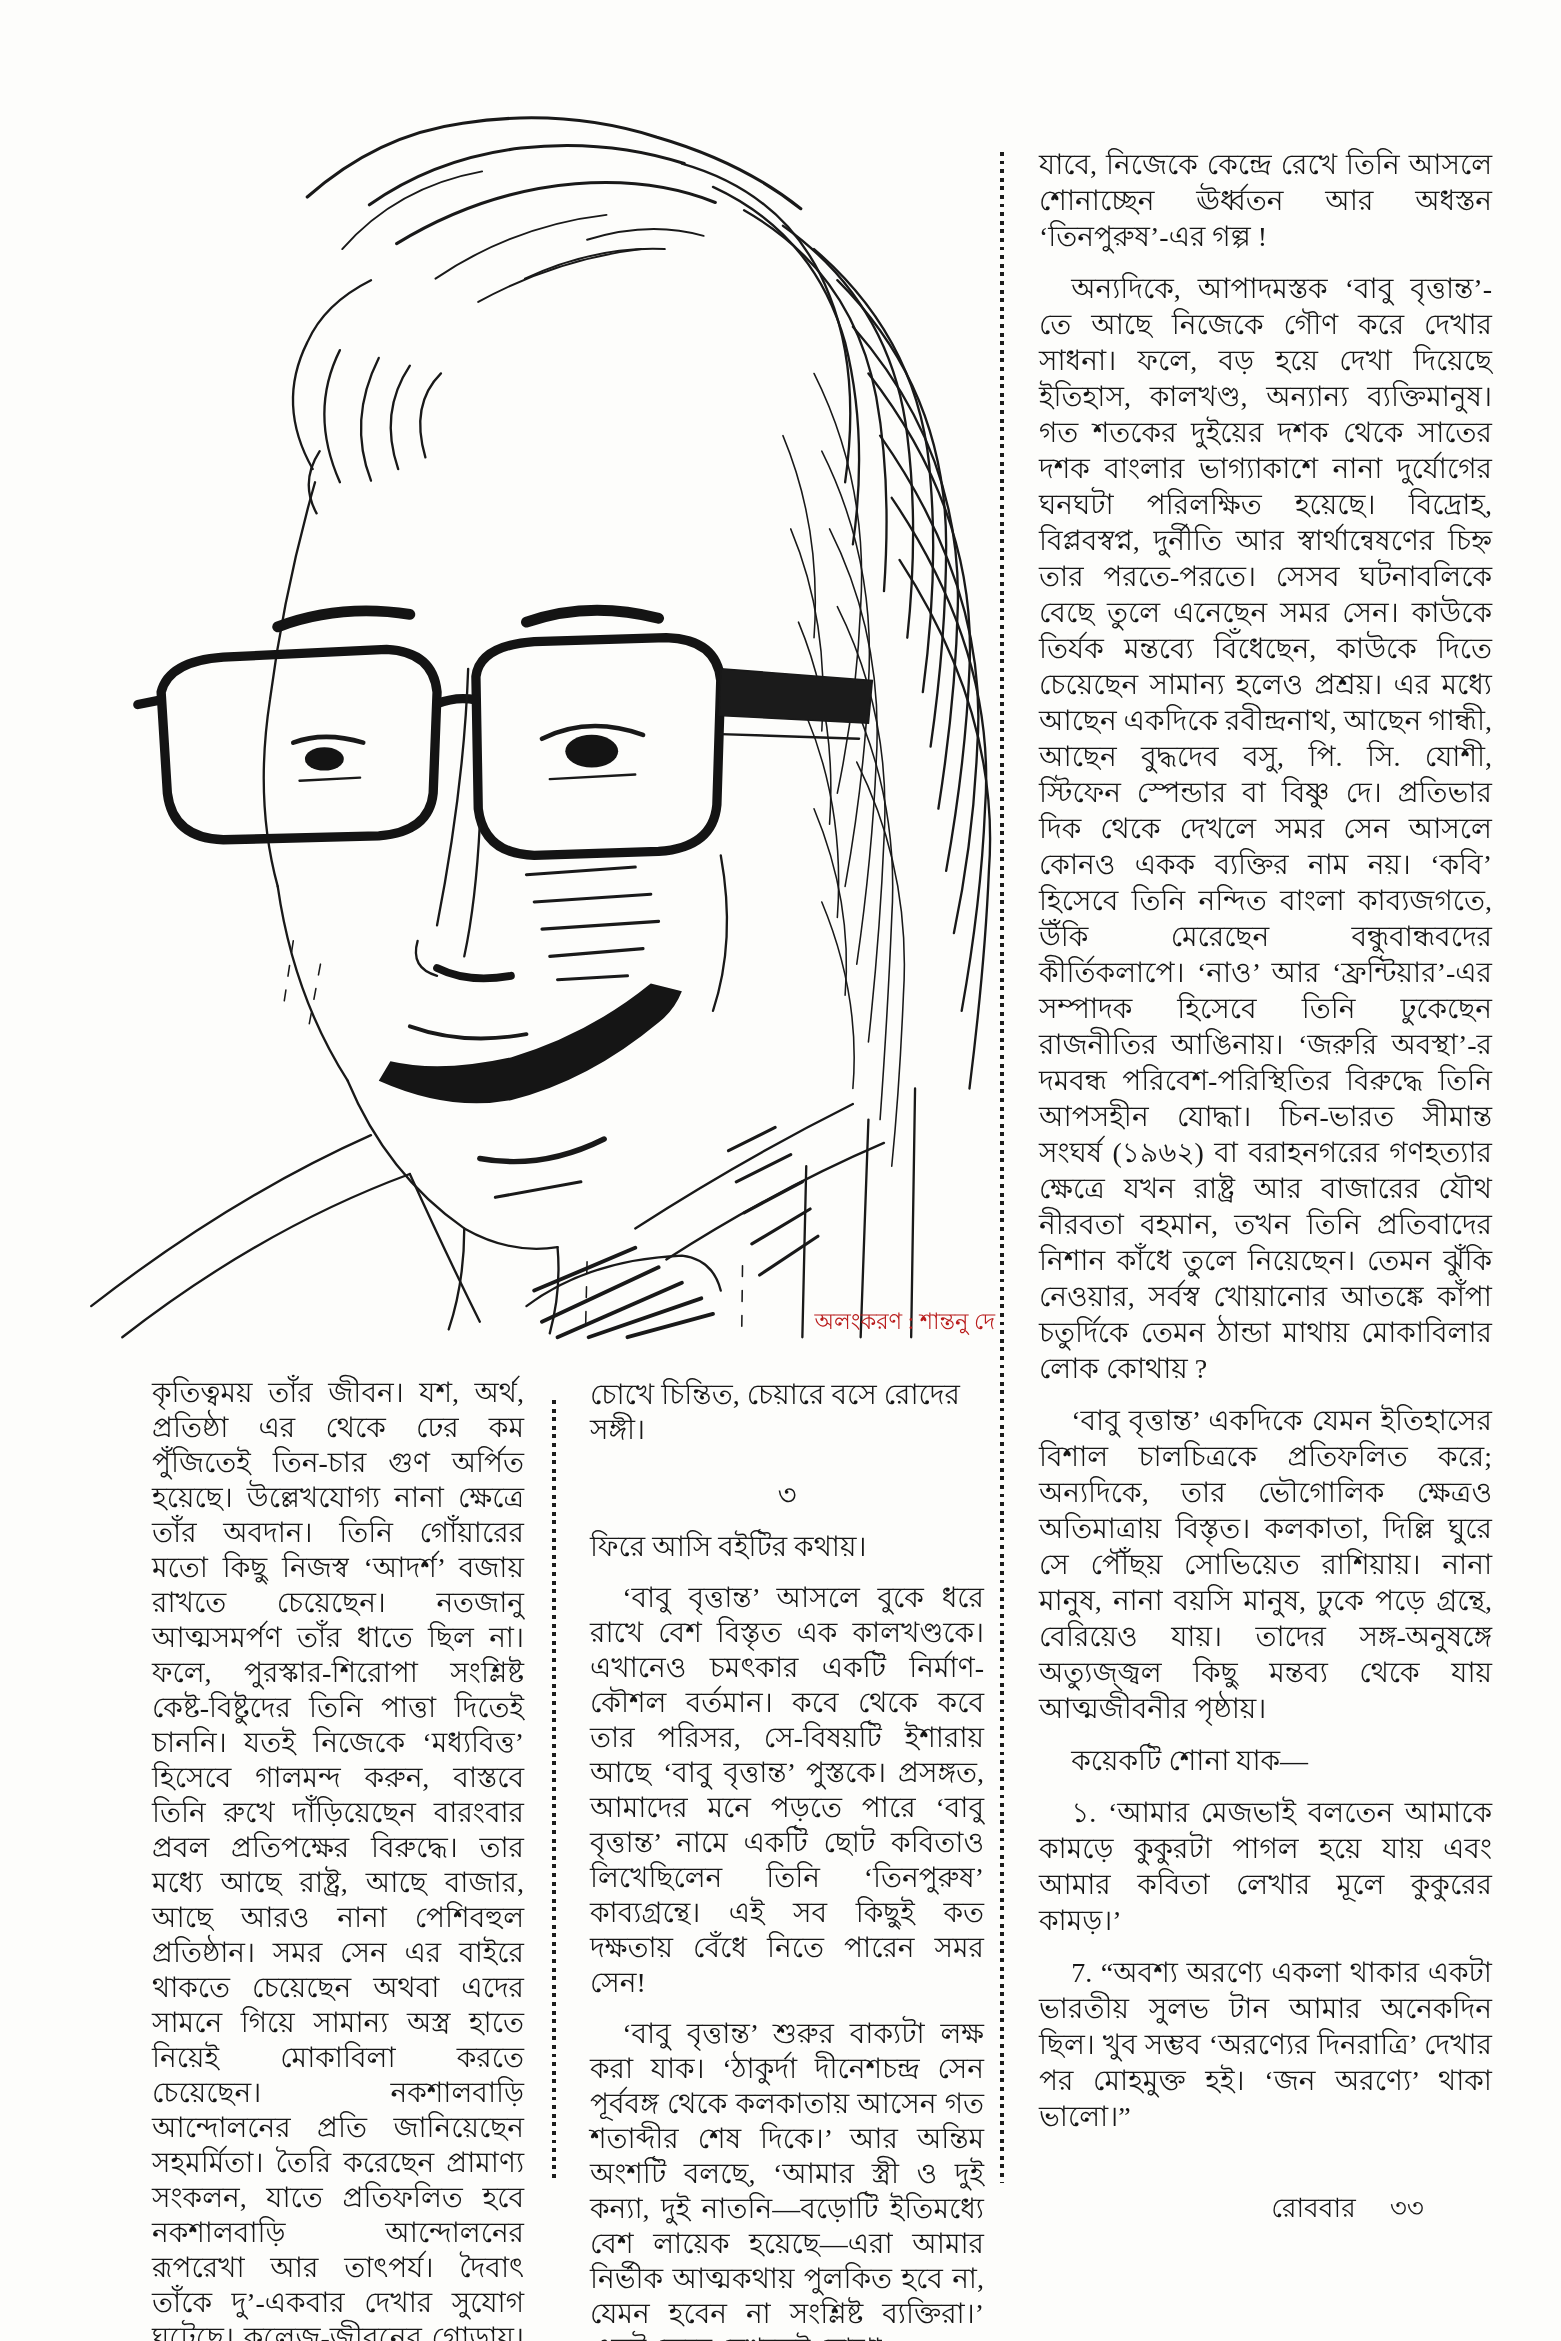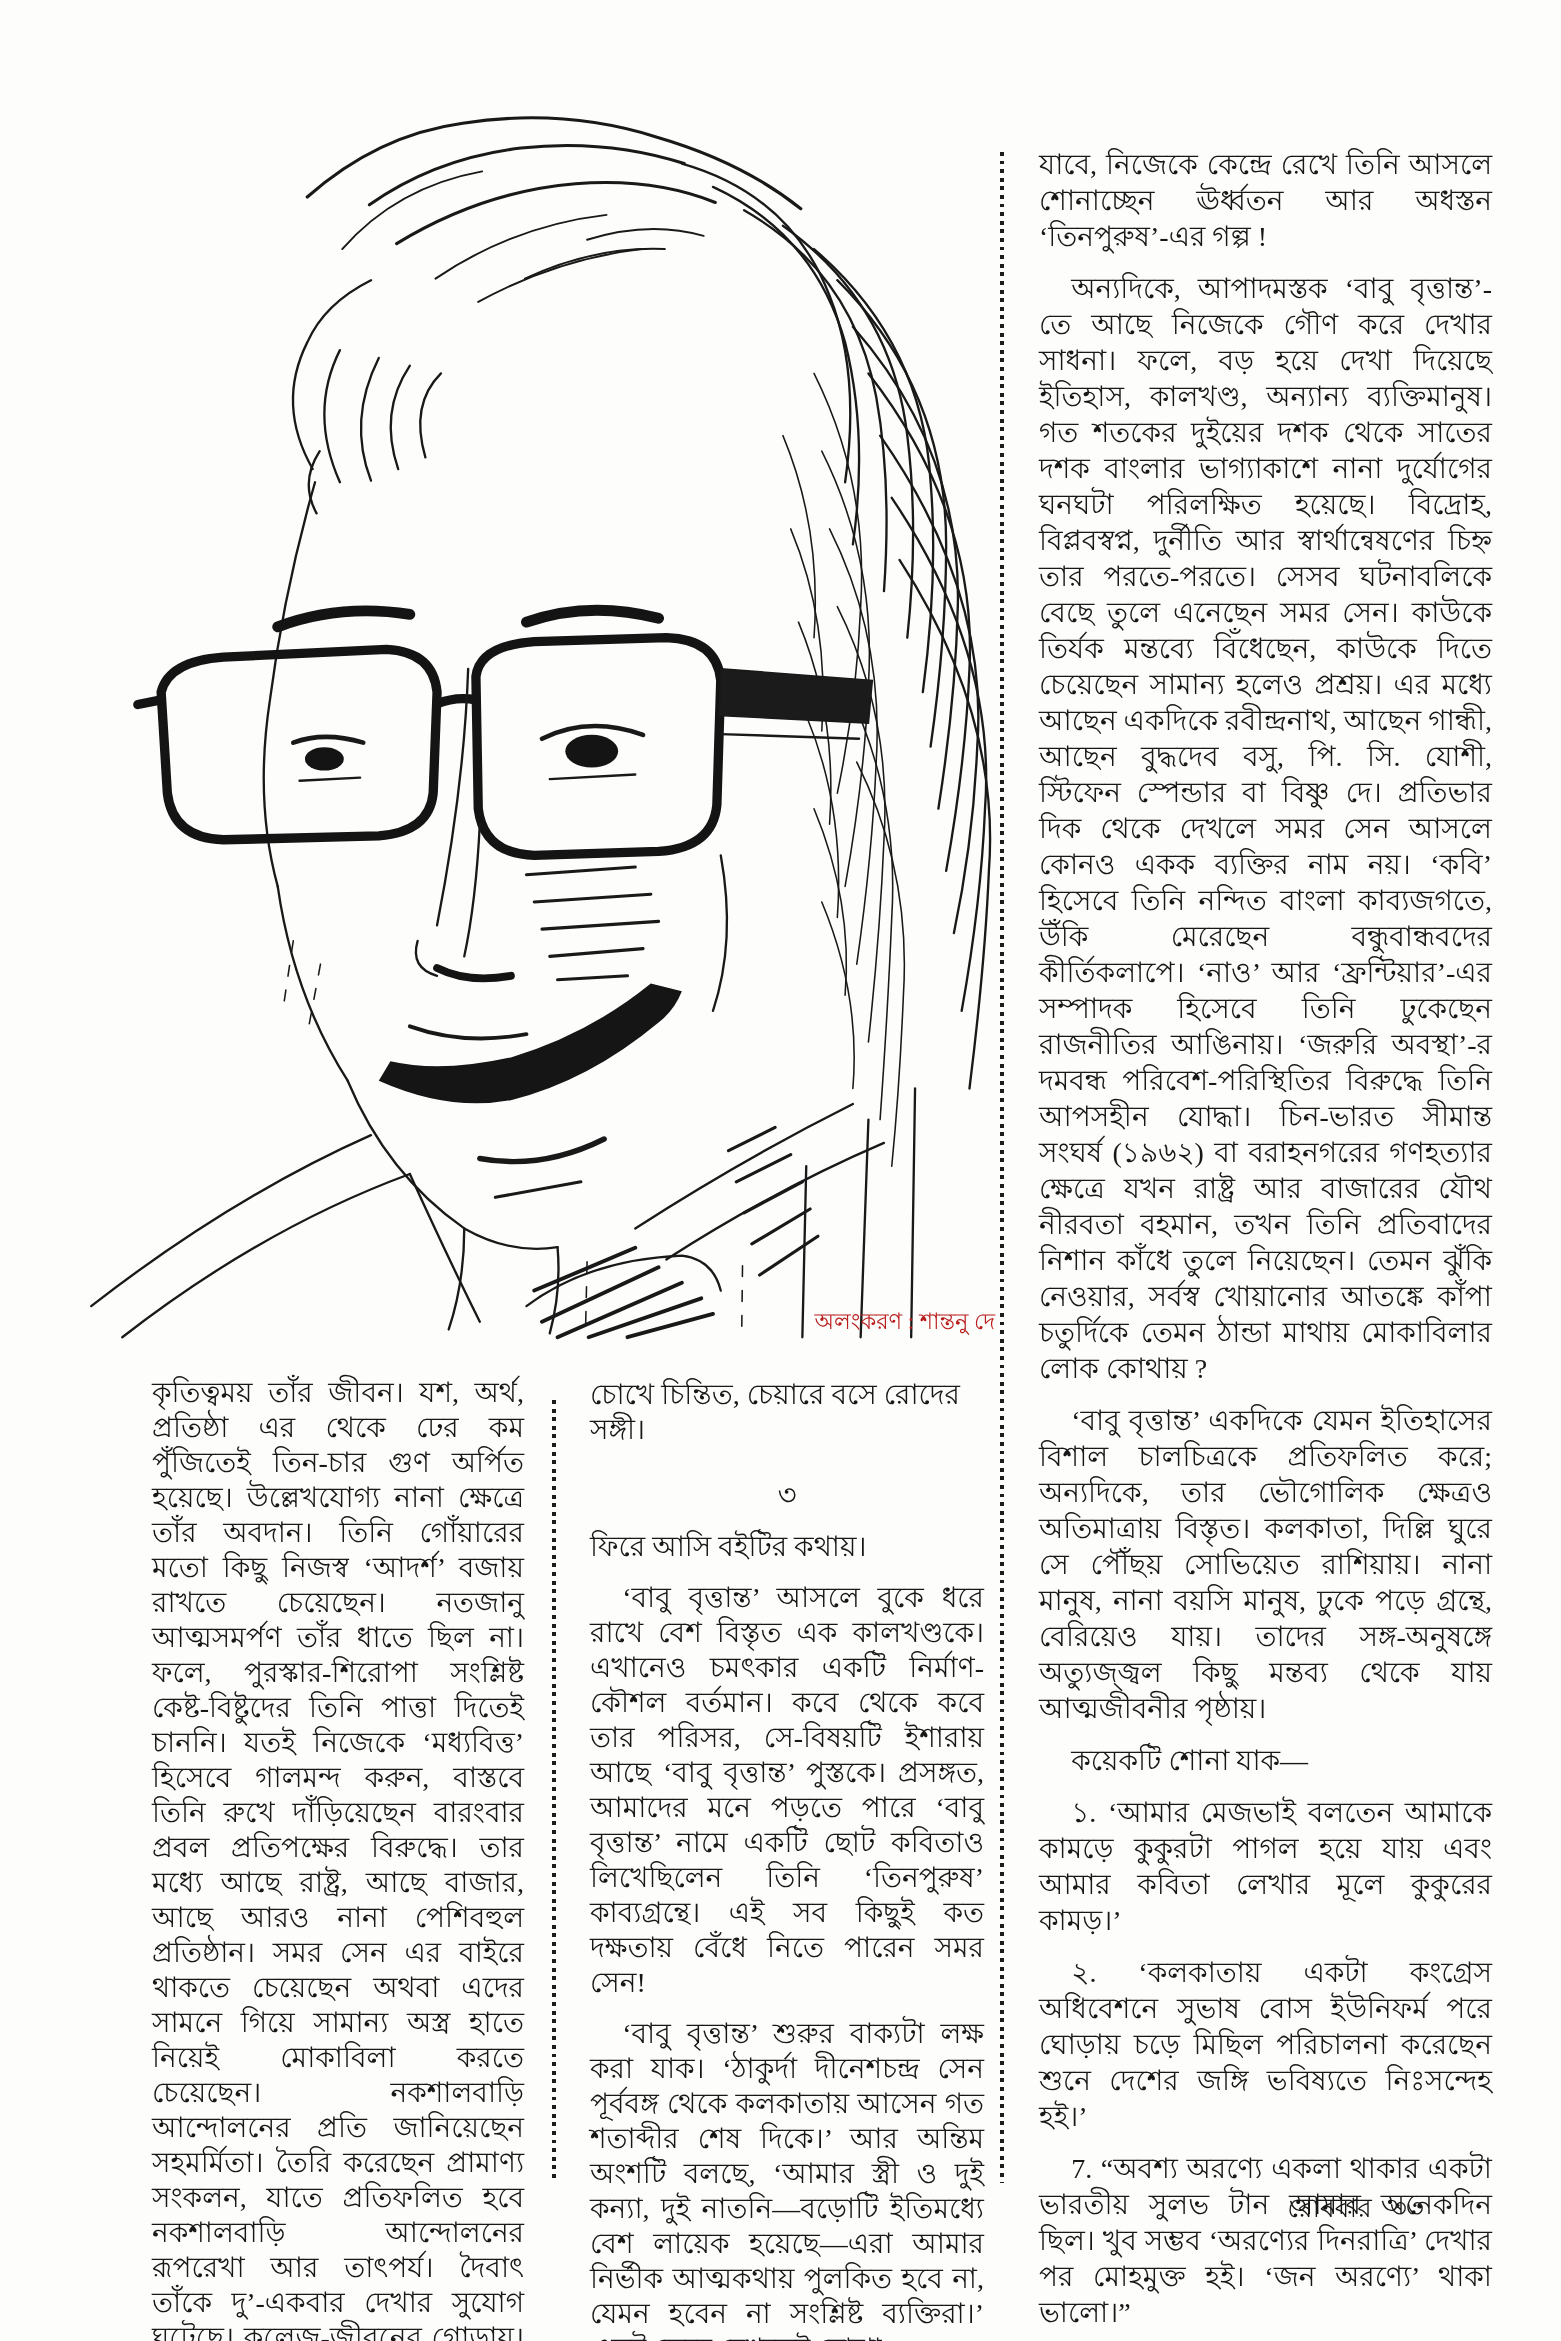--- a/index.html
+++ b/index.html
@@ -23,21 +23,21 @@
   .caption-line { margin-bottom:31px !important; text-align:left; }
   .section-number { text-align:center !important; font-size:29.5px; margin-bottom:6.2px !important; }
   .vdots {
     position:absolute; width:3.9px;
     background:repeating-linear-gradient(to bottom,#1c1c1c 0 3.9px, transparent 3.9px 8.6px);
   }
   #divider-mid-right { left:1000px; top:152px; height:2031px; }
   #divider-left-mid  { left:552px;  top:1400px; height:782px; }
   .footer {
     position:absolute; left:1129px; top:2193px; width:295px;
-    display:flex; justify-content:flex-end; gap:18px;
+    display:flex; justify-content:flex-end; gap:34px;
     font-size:26.4px; line-height:31px; color:#171717;
   }
 </style>
 </head>
 <body>
 
 <div class="page">
 
   <svg class="portrait" viewBox="0 0 1230 1665" aria-hidden="true">
     <g stroke="#191919" fill="none" stroke-linecap="round">
@@ -201,21 +201,20 @@
         <p class="indent">‘বাবু বৃত্তান্ত’ শুরুর বাক্যটা লক্ষ করা যাক। ‘ঠাকুর্দা দীনেশচন্দ্র সেন পূর্ববঙ্গ থেকে কলকাতায় আসেন গত শতাব্দীর শেষ দিকে।’ আর অন্তিম অংশটি বলছে, ‘আমার স্ত্রী ও দুই কন্যা, দুই নাতনি—বড়োটি ইতিমধ্যে বেশ লায়েক হয়েছে—এরা আমার নির্ভীক আত্মকথায় পুলকিত হবে না, যেমন হবেন না সংশ্লিষ্ট ব্যক্তিরা।’ একটু ভেবে দেখলেই বোঝা</p>
       </div>
   </div>
 
   <div class="col" id="col-right">
       <p>যাবে, নিজেকে কেন্দ্রে রেখে তিনি আসলে শোনাচ্ছেন ঊর্ধ্বতন আর অধস্তন ‘তিনপুরুষ’-এর গল্প !</p>
       <p class="indent">অন্যদিকে, আপাদমস্তক ‘বাবু বৃত্তান্ত’-তে আছে নিজেকে গৌণ করে দেখার সাধনা। ফলে, বড় হয়ে দেখা দিয়েছে ইতিহাস, কালখণ্ড, অন্যান্য ব্যক্তিমানুষ। গত শতকের দুইয়ের দশক থেকে সাতের দশক বাংলার ভাগ্যাকাশে নানা দুর্যোগের ঘনঘটা পরিলক্ষিত হয়েছে। বিদ্রোহ, বিপ্লবস্বপ্ন, দুর্নীতি আর স্বার্থান্বেষণের চিহ্ন তার পরতে-পরতে। সেসব ঘটনাবলিকে বেছে তুলে এনেছেন সমর সেন। কাউকে তির্যক মন্তব্যে বিঁধেছেন, কাউকে দিতে চেয়েছেন সামান্য হলেও প্রশ্রয়। এর মধ্যে আছেন একদিকে রবীন্দ্রনাথ, আছেন গান্ধী, আছেন বুদ্ধদেব বসু, পি. সি. যোশী, স্টিফেন স্পেন্ডার বা বিষ্ণু দে। প্রতিভার দিক থেকে দেখলে সমর সেন আসলে কোনও একক ব্যক্তির নাম নয়। ‘কবি’ হিসেবে তিনি নন্দিত বাংলা কাব্যজগতে, উঁকি মেরেছেন বন্ধুবান্ধবদের কীর্তিকলাপে। ‘নাও’ আর ‘ফ্রন্টিয়ার’-এর সম্পাদক হিসেবে তিনি ঢুকেছেন রাজনীতির আঙিনায়। ‘জরুরি অবস্থা’-র দমবন্ধ পরিবেশ-পরিস্থিতির বিরুদ্ধে তিনি আপসহীন যোদ্ধা। চিন-ভারত সীমান্ত সংঘর্ষ (১৯৬২) বা বরাহনগরের গণহত্যার ক্ষেত্রে যখন রাষ্ট্র আর বাজারের যৌথ নীরবতা বহমান, তখন তিনি প্রতিবাদের নিশান কাঁধে তুলে নিয়েছেন। তেমন ঝুঁকি নেওয়ার, সর্বস্ব খোয়ানোর আতঙ্কে কাঁপা চতুর্দিকে তেমন ঠান্ডা মাথায় মোকাবিলার লোক কোথায় ?</p>
       <p class="indent">‘বাবু বৃত্তান্ত’ একদিকে যেমন ইতিহাসের বিশাল চালচিত্রকে প্রতিফলিত করে; অন্যদিকে, তার ভৌগোলিক ক্ষেত্রও অতিমাত্রায় বিস্তৃত। কলকাতা, দিল্লি ঘুরে সে পৌঁছয় সোভিয়েত রাশিয়ায়। নানা মানুষ, নানা বয়সি মানুষ, ঢুকে পড়ে গ্রন্থে, বেরিয়েও যায়। তাদের সঙ্গ-অনুষঙ্গে অত্যুজ্জ্বল কিছু মন্তব্য থেকে যায় আত্মজীবনীর পৃষ্ঠায়।</p>
       <p class="indent">কয়েকটি শোনা যাক—</p>
       <p class="indent">১. ‘আমার মেজভাই বলতেন আমাকে কামড়ে কুকুরটা পাগল হয়ে যায় এবং আমার কবিতা লেখার মূলে কুকুরের কামড়।’</p>
-      <p class="indent">২. ‘কলকাতায় একটা কংগ্রেস অধিবেশনে সুভাষ বোস ইউনিফর্ম পরে ঘোড়ায় চড়ে মিছিল পরিচালনা করেছেন শুনে দেশের জঙ্গি ভবিষ্যতে নিঃসন্দেহ হই।’</p>
       <p class="indent">7. “অবশ্য অরণ্যে একলা থাকার একটা ভারতীয় সুলভ টান আমার অনেকদিন ছিল। খুব সম্ভব ‘অরণ্যের দিনরাত্রি’ দেখার পর মোহমুক্ত হই। ‘জন অরণ্যে’ থাকা ভালো।”</p>
     </div>
 
   <div class="footer">
     <span>রোববার</span>
     <span>৩৩</span>
   </div>
 
 </div>
 

